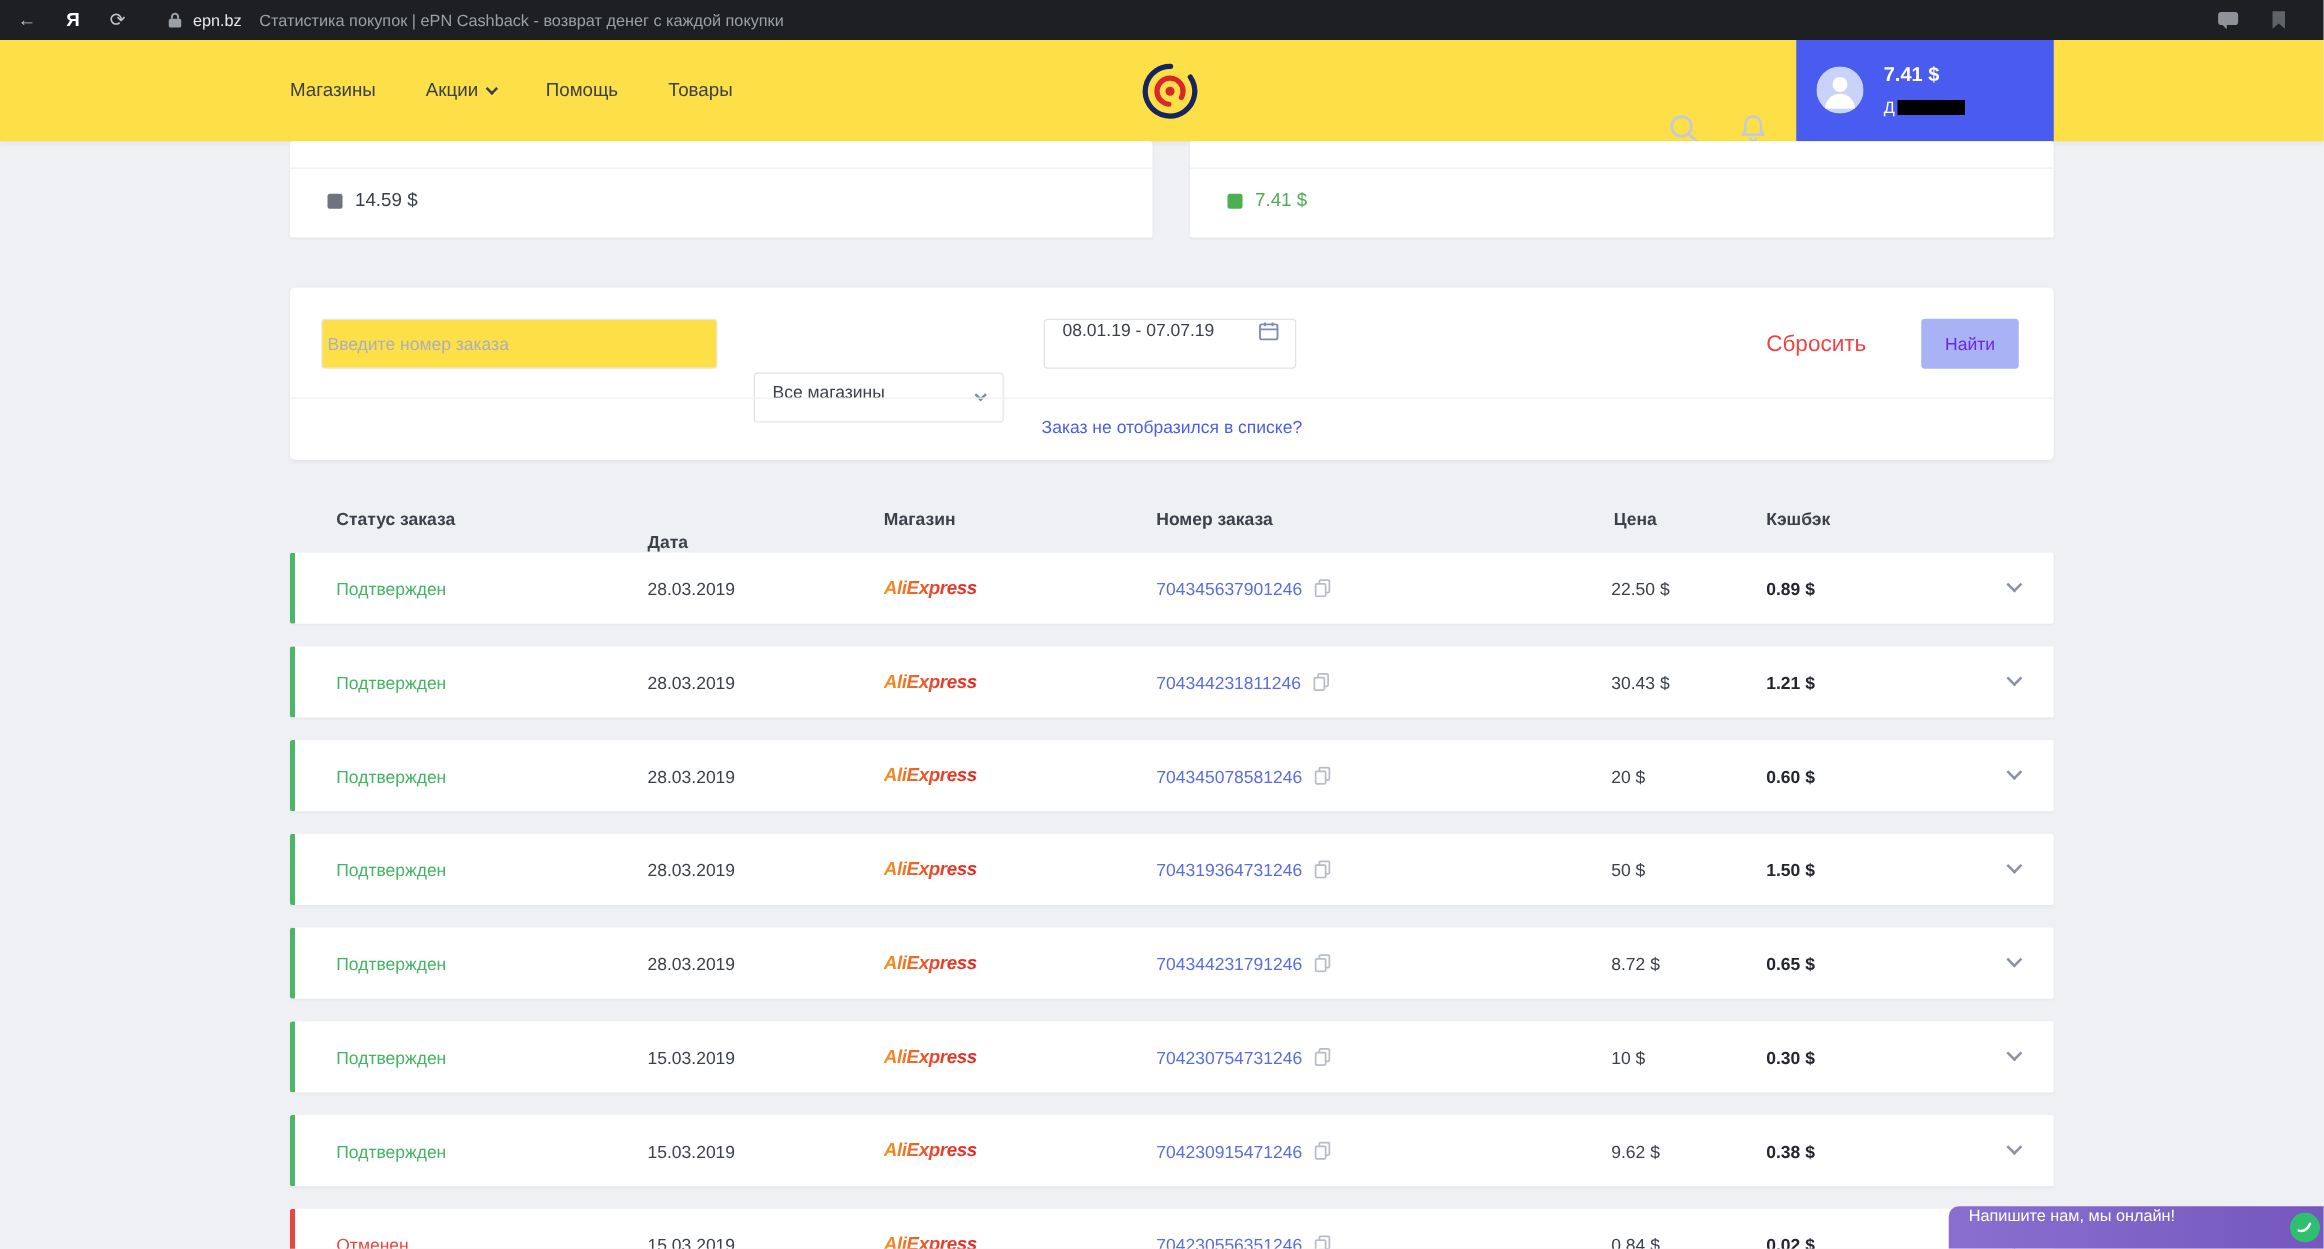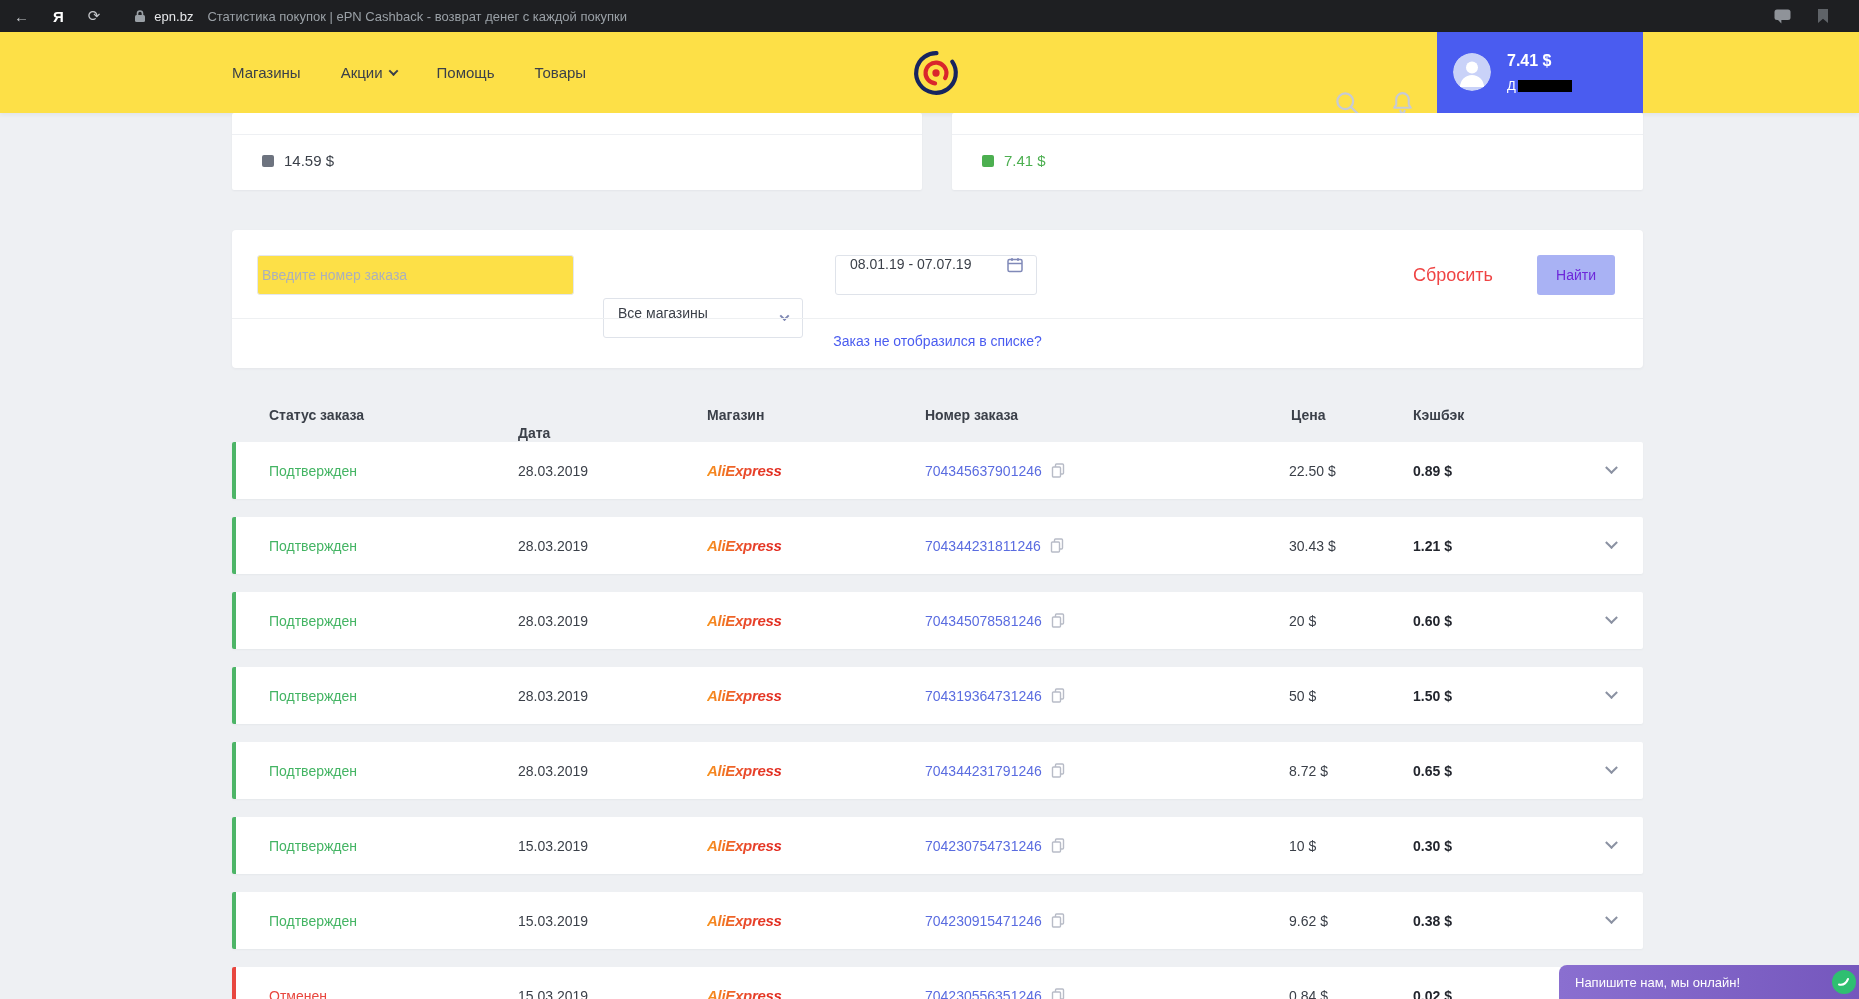--- a/index.html
+++ b/index.html
@@ -145,21 +145,21 @@
     display:inline-block; width:9px; height:9px;
     border-right:2px solid #8b92a2; border-bottom:2px solid #8b92a2;
     transform:rotate(45deg) translate(-2px,-2px);
   }
 
   
   .chat-widget {
     position:absolute; right:0; bottom:0; width:300px; height:34px;
     background:linear-gradient(90deg,#8a6fd0,#7557bd);
     border-radius:8px 0 0 0;
-    display:flex; align-items:center; padding-left:16px;
+    display:flex; padding-left:16px;
     color:#fff; font-size:13px; cursor:pointer;
   }
   .chat-dot { position:absolute; right:3px; top:50%; transform:translateY(-50%); width:24px; height:24px; }
 </style>
 </head>
 <body>
 
 <div class="chrome">
   <span class="tool back">←</span>
   <span class="ylogo">Я</span>

